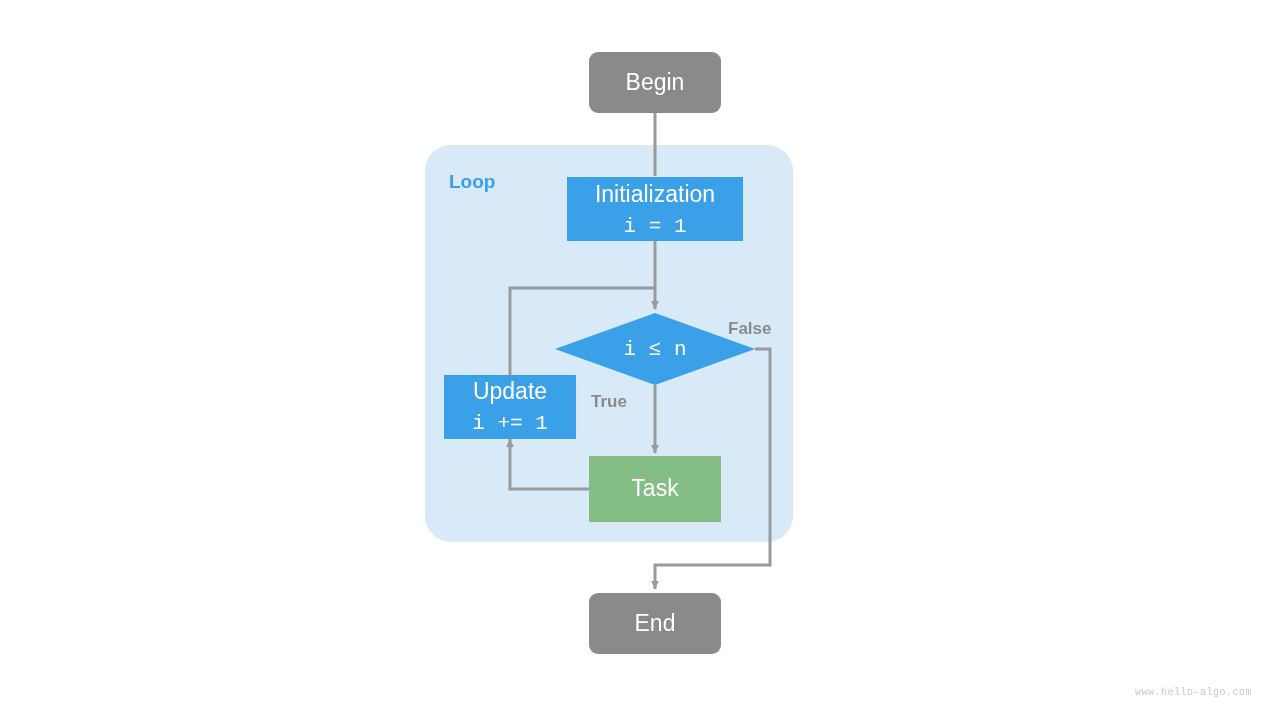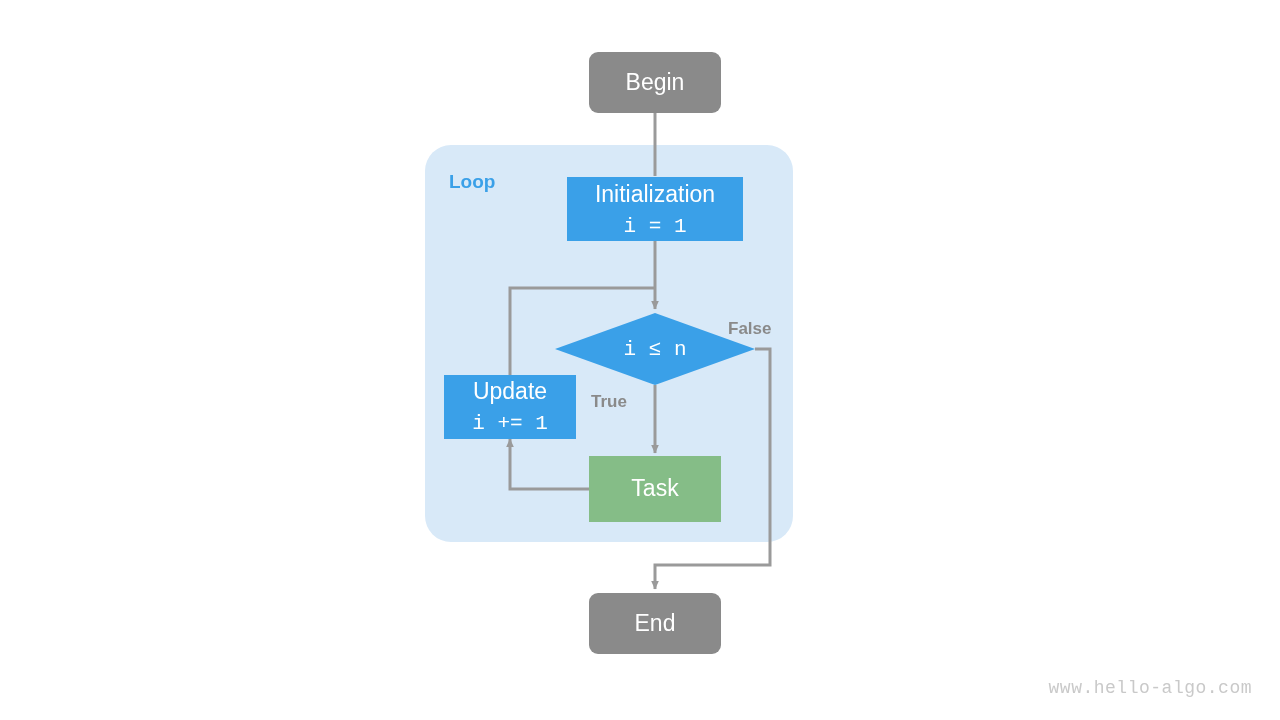--- a/index.html
+++ b/index.html
@@ -56,21 +56,21 @@
     dominant-baseline: middle;
   }
   .edge-label.left {
     text-anchor: start;
   }
   .watermark {
     position: absolute;
     right: 28px;
     bottom: 22px;
     font-family: "Liberation Mono", monospace;
-    font-size: 18px;
+    font-size: 10px;
     color: #c9c9c9;
     letter-spacing: 0.5px;
     white-space: nowrap;
   }
 </style>
 </head>
 <body>
 
 <div id="canvas">
 

